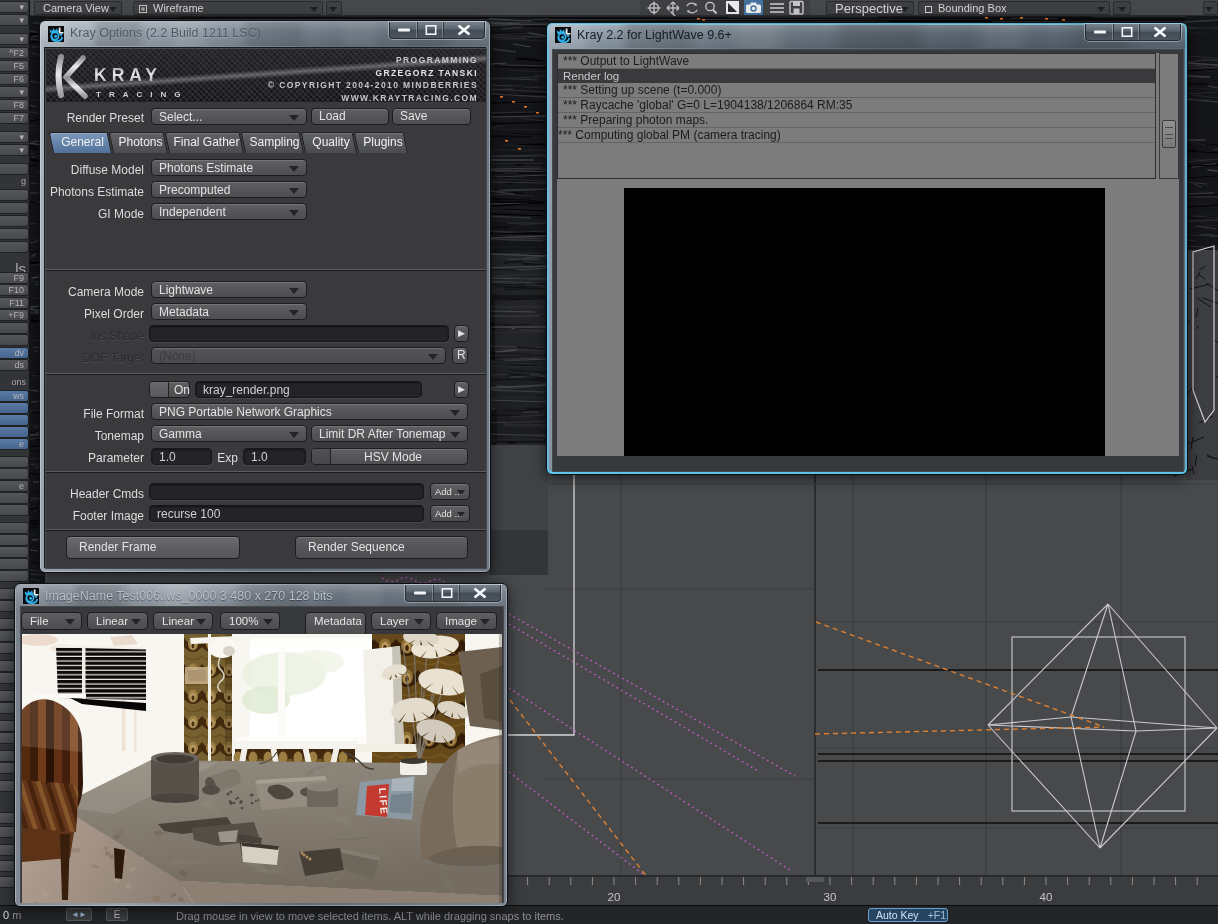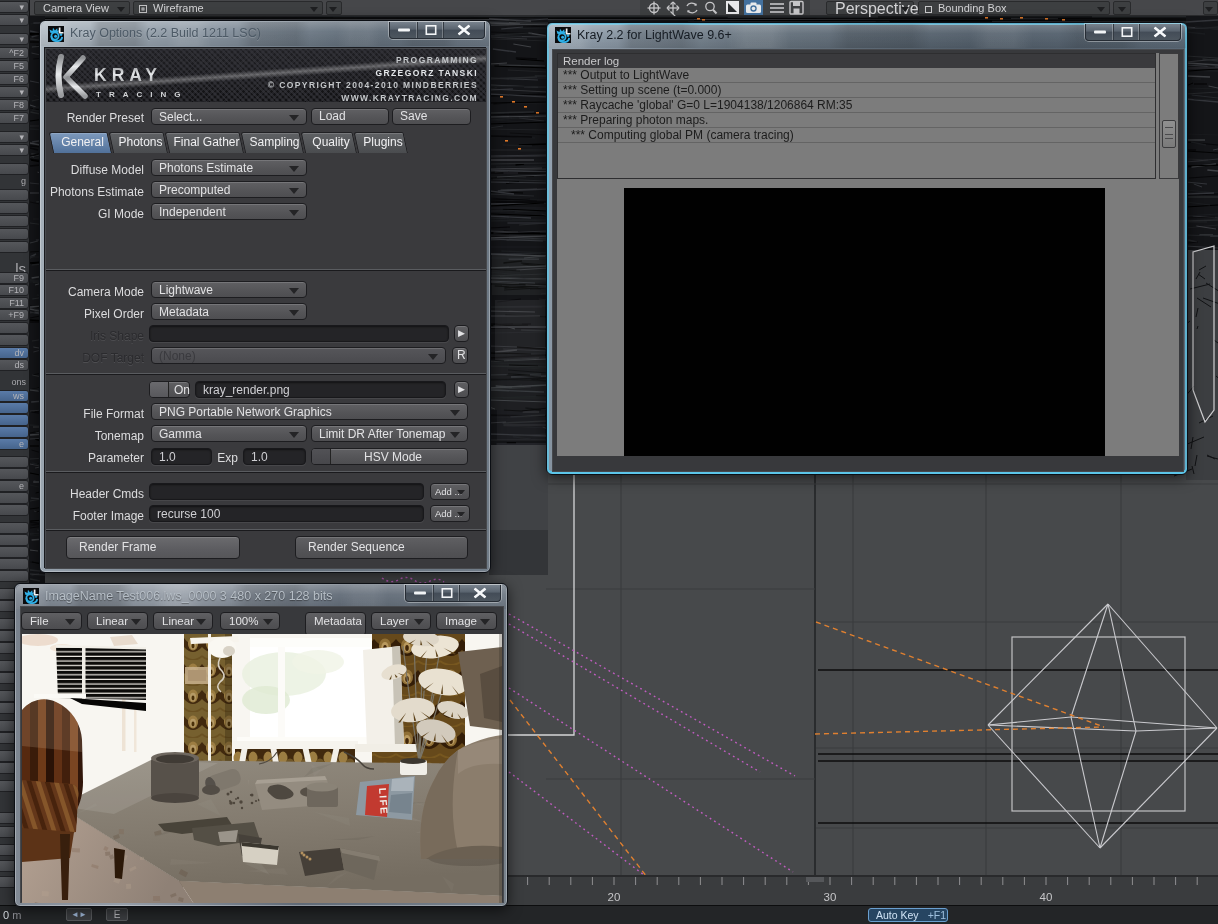--- a/index.html
+++ b/index.html
@@ -720,21 +720,21 @@
 <line x1="1132.4" y1="877" x2="1132.4" y2="885" stroke="#8e8e90" stroke-width="1"></line>
 <line x1="1154.0" y1="877" x2="1154.0" y2="885" stroke="#8e8e90" stroke-width="1"></line>
 <line x1="1175.6" y1="877" x2="1175.6" y2="885" stroke="#8e8e90" stroke-width="1"></line>
 <line x1="1197.2" y1="877" x2="1197.2" y2="885" stroke="#8e8e90" stroke-width="1"></line>
 <text x="614" y="901" font-size="11.5" fill="#c6c6c8" text-anchor="middle" font-family="Liberation Sans">20</text>
 <text x="830" y="901" font-size="11.5" fill="#c6c6c8" text-anchor="middle" font-family="Liberation Sans">30</text>
 <text x="1046" y="901" font-size="11.5" fill="#c6c6c8" text-anchor="middle" font-family="Liberation Sans">40</text>
 <rect x="806" y="877" width="18" height="5" fill="#55575a"></rect>
 </svg>
 <div class="abs" style="left:0;top:0;width:1218px;height:16px;background:#46474a;border-bottom:1px solid #2a2b2d;">
-<div class="abs" style="left:34px;top:1px;width:96px;height:14px;background:#3d3f41;border:1px solid #292a2c;border-radius:2px;color:#d2d2d4;font-size:11px;line-height:13px;"><span style="padding-left:8px">Camera View</span><span style="position:absolute;right:4px;top:5px;border:4px solid transparent;border-top:5px solid #1e1f21;border-bottom:none;"></span></div>
+<div class="abs" style="left:34px;top:1px;width:88px;height:14px;background:#3d3f41;border:1px solid #292a2c;border-radius:2px;color:#d2d2d4;font-size:11px;line-height:13px;"><span style="padding-left:8px">Camera View</span><span style="position:absolute;right:4px;top:5px;border:4px solid transparent;border-top:5px solid #1e1f21;border-bottom:none;"></span></div>
 <div class="abs" style="left:133px;top:1px;width:190px;height:14px;background:#3d3f41;border:1px solid #292a2c;border-radius:2px;color:#d2d2d4;font-size:11px;line-height:13px;"><span style="padding-left:19px">Wireframe</span><span style="position:absolute;left:5px;top:3px;width:8px;height:8px;border:1px solid #c0c0c2;box-shadow:inset 0 0 0 1.5px #3d3f41, inset 0 0 0 2.5px #c0c0c2;"></span><span style="position:absolute;right:4px;top:5px;border:4px solid transparent;border-top:5px solid #1e1f21;border-bottom:none;"></span></div>
 <div class="abs" style="left:326px;top:1px;width:16px;height:14px;background:#3d3f41;border:1px solid #292a2c;border-radius:2px;color:#d2d2d4;font-size:11px;line-height:13px;">
         <span style="position:absolute;right:4px;top:5px;border:4px solid transparent;border-top:5px solid #1e1f21;border-bottom:none;"></span>
       </div>
 <svg class="abs" style="left:640px;top:0" width="170" height="16">
 <rect x="0" y="0" width="170" height="15" fill="#3d3f41"></rect>
 <g stroke="#c6c6c8" fill="none" stroke-width="1.3">
 <circle cx="14" cy="8" r="4.5"></circle>
           <line x1="14" y1="1.5" x2="14" y2="14.5"></line>
           <line x1="7.5" y1="8" x2="20.5" y2="8"></line>
@@ -767,21 +767,21 @@
           <line x1="130" y1="4" x2="144" y2="4"></line>
           <line x1="130" y1="8" x2="144" y2="8"></line>
           <line x1="130" y1="12" x2="144" y2="12"></line>
         </g>
 <g transform="translate(150,1.5)">
           <rect x="0" y="0" width="13" height="12.5" rx="1" fill="none" stroke="#c6c6c8" stroke-width="1.4"></rect>
           <rect x="3" y="0" width="7" height="4.5" fill="#c6c6c8"></rect>
           <rect x="3.5" y="7" width="6" height="5.5" fill="#c6c6c8"></rect>
         </g>
 </svg>
-<div class="abs" style="left:826px;top:1px;width:88px;height:14px;background:#3d3f41;border:1px solid #292a2c;border-radius:2px;color:#d2d2d4;font-size:16px;line-height:13px;"><span style="padding-left:8px">Perspective</span><span style="position:absolute;right:4px;top:5px;border:4px solid transparent;border-top:5px solid #1e1f21;border-bottom:none;"></span></div>
+<div class="abs" style="left:826px;top:1px;width:88px;height:14px;background:#3d3f41;border:1px solid #292a2c;border-radius:2px;color:#d2d2d4;font-size:13px;line-height:13px;"><span style="padding-left:8px">Perspective</span><span style="position:absolute;right:4px;top:5px;border:4px solid transparent;border-top:5px solid #1e1f21;border-bottom:none;"></span></div>
 <div class="abs" style="left:918px;top:1px;width:192px;height:14px;background:#3d3f41;border:1px solid #292a2c;border-radius:2px;color:#d2d2d4;font-size:11px;line-height:13px;"><span style="padding-left:19px">Bounding Box</span><span style="position:absolute;left:6px;top:4px;width:7px;height:7px;border:1px solid #c8c8ca;"></span><span style="position:absolute;right:4px;top:5px;border:4px solid transparent;border-top:5px solid #1e1f21;border-bottom:none;"></span></div>
 <div class="abs" style="left:1113px;top:1px;width:18px;height:14px;background:#3d3f41;border:1px solid #292a2c;border-radius:2px;color:#d2d2d4;font-size:11px;line-height:13px;">
         <span style="position:absolute;right:4px;top:5px;border:4px solid transparent;border-top:5px solid #1e1f21;border-bottom:none;"></span>
       </div>
 <div class="abs" style="left:1203px;top:1px;width:15px;height:14px;background:#3d3f41;border:1px solid #292a2c;border-radius:2px;color:#d2d2d4;font-size:11px;line-height:13px;">
         <span style="position:absolute;right:4px;top:5px;border:4px solid transparent;border-top:5px solid #1e1f21;border-bottom:none;"></span>
       </div>
 </div>
 <div class="abs" style="left:0;top:0;width:30px;height:905px;background:#323437;border-right:1px solid #141517;">
 <div class="abs" style="left:-6px;top:1px;width:35px;height:12px;background:linear-gradient(#55575b,#47494d);border:1px solid #202124;border-radius:3px;color:#b4b4b8;font-size:9px;line-height:11px;text-align:right;padding-right:4px;">▾</div>
@@ -845,20 +845,21 @@
 <div class="abs" style="left:-6px;top:812px;width:35px;height:12px;background:linear-gradient(#55575b,#47494d);border:1px solid #202124;border-radius:3px;color:#b4b4b8;font-size:9px;line-height:11px;text-align:right;padding-right:4px;">0</div>
 <div class="abs" style="left:-6px;top:826px;width:35px;height:12px;background:linear-gradient(#55575b,#47494d);border:1px solid #202124;border-radius:3px;color:#b4b4b8;font-size:9px;line-height:11px;text-align:right;padding-right:4px;"></div>
 <div class="abs" style="left:-6px;top:844px;width:35px;height:12px;background:linear-gradient(#55575b,#47494d);border:1px solid #202124;border-radius:3px;color:#b4b4b8;font-size:9px;line-height:11px;text-align:right;padding-right:4px;"></div>
 <div class="abs" style="left:-6px;top:860px;width:35px;height:12px;background:linear-gradient(#55575b,#47494d);border:1px solid #202124;border-radius:3px;color:#b4b4b8;font-size:9px;line-height:11px;text-align:right;padding-right:4px;"></div>
 <div class="abs" style="left:-6px;top:876px;width:35px;height:12px;background:linear-gradient(#55575b,#47494d);border:1px solid #202124;border-radius:3px;color:#b4b4b8;font-size:9px;line-height:11px;text-align:right;padding-right:4px;"></div>
 </div>
 <div class="abs" style="left:0;top:905px;width:1218px;height:19px;background:#232527;border-top:1px solid #0c0d0e;">
 <div class="abs" style="left:3px;top:3px;font-size:11px;color:#cdd2d8;">0 <span style="color:#8f9096">m</span></div>
 <div class="abs" style="left:66px;top:2px;width:26px;height:13px;background:#3a3c3f;border:1px solid #55575a;border-radius:2px;color:#9fb8d8;font-size:8px;line-height:12px;text-align:center;">◄►</div>
 <div class="abs" style="left:106px;top:2px;width:22px;height:13px;background:#3a3c3f;border:1px solid #55575a;border-radius:2px;color:#b8b8bc;font-size:10px;line-height:12px;text-align:center;">E</div>
+<div class="abs" style="left:176px;top:4px;font-size:11px;color:#8f9096;">Drag mouse in view to move selected items. ALT while dragging snaps to items.</div>
 <div class="abs" style="left:868px;top:2px;width:80px;height:14px;background:#264562;border:1px solid #6ba0d0;border-radius:3px;font-size:10.5px;line-height:12px;color:#cfe2f4;"><span style="padding-left:7px;">Auto Key</span><span style="padding-left:9px;color:#9fc0de;">+F1</span></div>
 </div>
 <div class="win" style="left:39px;top:20px;width:452px;height:553px;background:linear-gradient(100deg,#aeb8c1,#85919d 32%,#616d79 58%,#727d89);">
 <div class="bands"></div>
 <svg class="abs" style="left:8px;top:5px" width="16" height="16">
         <rect width="16" height="16" fill="#0b0b0d"></rect>
         <g fill="none" stroke="#2fb0e8" stroke-width="1.8">
           <circle cx="7" cy="10" r="3.6"></circle>
           <path d="M3.4,10 Q3.2,15 9,15.2 Q13.6,15 14.2,11"></path>
         </g>
@@ -932,21 +933,21 @@
 <div class="inp" style="left:104px;top:277px;width:300px;"></div>
 <div class="btn" style="left:409px;top:277px;width:15px;height:17px;line-height:15px;padding-left:3px;"><span style="font-size:9px;position:relative;top:-1px;">▶</span></div>
 <div class="lbl dis" style="left:-31px;top:303px;width:130px;">DOF Target</div>
 <div class="dd" style="left:106px;top:299px;width:295px;color:#3a3a3e;background:linear-gradient(#56565a,#4a4a4e);">(None)</div>
 <div class="btn" style="left:407px;top:299px;width:16px;height:17px;line-height:15px;padding-left:4px;">R</div>
 <div class="sep" style="top:325px;"></div>
 <div class="btn" style="left:104px;top:333px;width:41px;">
           <div class="abs" style="left:0;top:0;width:19px;height:15px;background:linear-gradient(#6a6a6e,#58585c);border-right:1px solid #222;border-radius:3px 0 0 3px;"></div>
           <span style="position:absolute;left:24px;top:0;">On</span>
         </div>
-<div class="inp" style="left:150px;top:333px;width:251px;">kray_render.png</div>
+<div class="inp" style="left:150px;top:333px;width:227px;">kray_render.png</div>
 <div class="btn" style="left:409px;top:333px;width:15px;height:17px;line-height:15px;padding-left:3px;"><span style="font-size:9px;position:relative;top:-1px;">▶</span></div>
 <div class="lbl" style="left:-31px;top:359px;width:130px;">File Format</div>
 <div class="dd" style="left:106px;top:355px;width:317px;">PNG Portable Network Graphics</div>
 <div class="lbl" style="left:-31px;top:381px;width:130px;">Tonemap</div>
 <div class="dd" style="left:106px;top:377px;width:156px;">Gamma</div>
 <div class="dd" style="left:266px;top:377px;width:157px;">Limit DR After Tonemap</div>
 <div class="lbl" style="left:-31px;top:403px;width:130px;">Parameter</div>
 <div class="inp" style="left:106px;top:400px;width:61px;">1.0</div>
 <div class="lbl" style="left:153px;top:403px;width:40px;">Exp</div>
 <div class="inp" style="left:198px;top:400px;width:63px;">1.0</div>
@@ -993,26 +994,26 @@
         </div>
         <div class="cb" style="width:41px;">
           <svg width="13" height="11">
             <path d="M1,1 L12,10 M12,1 L1,10" stroke="#f6f8fa" stroke-width="2.6"></path>
           </svg>
         </div>
       </div>
 <div class="abs" style="left:5px;top:26px;width:632px;height:423px;background:#38393c;box-shadow:inset 0 0 0 1px #47494d;overflow:hidden;">
 <div class="abs" style="left:5px;top:4px;width:622px;height:403px;background:#7c7c7c;"></div>
 <div class="abs" style="left:5px;top:4px;width:599px;height:126px;border:1px solid #2e2e30;background:#7c7c7c;font-size:12px;color:#1c1c1c;">
+<div style="height:15px;line-height:14px;padding-left:5px;border-bottom:1px solid #646464;">*** Output to LightWave</div>
 <div style="height:14px;background:#3a3a3d;color:#c9c9cb;font-size:11.5px;line-height:14px;padding-left:5px;">Render log</div>
-<div style="height:15px;line-height:14px;padding-left:5px;border-bottom:1px solid #646464;">*** Output to LightWave</div>
 <div style="height:15px;line-height:14px;padding-left:5px;border-bottom:1px solid #646464;">*** Setting up scene (t=0.000)</div>
 <div style="height:15px;line-height:14px;padding-left:5px;border-bottom:1px solid #646464;">*** Raycache 'global' G=0 L=1904138/1206864 RM:35</div>
 <div style="height:15px;line-height:14px;padding-left:5px;border-bottom:1px solid #646464;">*** Preparing photon maps.</div>
-<div style="height:15px;line-height:14px;padding-left:13px;border-bottom:1px solid #646464;">*** Computing global PM (camera tracing)</div>
+<div style="height:15px;line-height:14px;padding-left:0;border-bottom:1px solid #646464;">*** Computing global PM (camera tracing)</div>
 </div>
 <div class="abs" style="left:607px;top:4px;width:20px;height:126px;background:#7c7c7c;border:1px solid #3a3a3c;">
 <div class="abs" style="left:2px;top:66px;width:14px;height:28px;background:linear-gradient(#909090,#7a7a7a);border:1px solid #3c3c3e;border-radius:2px;">
             <div style="margin:6px 2px;border-top:1.5px solid #4a4a4c;"></div>
             <div style="margin:3px 2px;border-top:1.5px solid #4a4a4c;"></div>
             <div style="margin:3px 2px;border-top:1.5px solid #4a4a4c;"></div>
           </div>
 </div>
 <div class="abs" style="left:72px;top:139px;width:481px;height:268px;background:#010101;"></div>
 </div>

